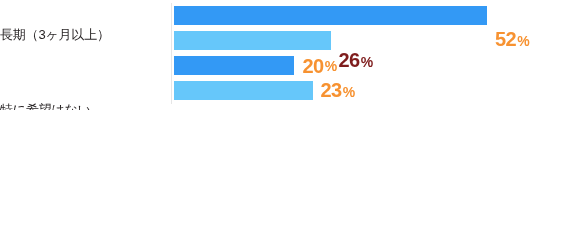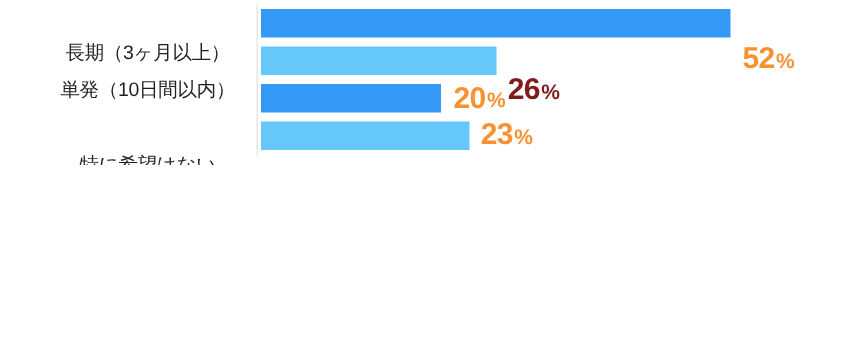--- a/index.html
+++ b/index.html
@@ -38,23 +38,23 @@
     align-items: center;
   }
 
   .row-0 { top: 3px; }
   .row-1 { top: 28px; }
   .row-2 { top: 53px; }
   .row-3 { top: 78px; padding-left: 28px; }
 
   .cat-label {
     position: absolute;
-    left: 16px;
+    left: 0;
     width: 165px;
-    text-align: center;
+    text-align: left;
     font-size: 13px;
     line-height: 25px;
     color: #231f20;
     letter-spacing: -0.2px;
     white-space: nowrap;
     margin-top: 38px;
   }
 
   .axis-line {
     position: absolute;
@@ -119,21 +119,20 @@
       <span class="bar-track">
         <span class="bar bar-dark" id="bar0" style="width: 313px; background: rgb(51, 153, 245);"></span>
         <span class="value-label" style="color: rgb(247, 146, 49); margin-top: 48px;">
           <span class="value-num">52</span>
           <span class="value-unit">%</span>
         </span>
       </span>
     </div>
 
     <div class="bar-row row-1">
-      <span class="cat-label" style="color: rgb(35, 31, 32);">単発（10日間以内）</span>
       <span class="bar-track">
         <span class="bar bar-light" id="bar1" style="width: 156.5px; background: rgb(102, 199, 250);"></span>
         <span class="value-label" style="color: #7f1d1d; margin-top: 40px;">
           <span class="value-num">26</span>
           <span class="value-unit">%</span>
         </span>
       </span>
     </div>
 
     <div class="bar-row row-2">

